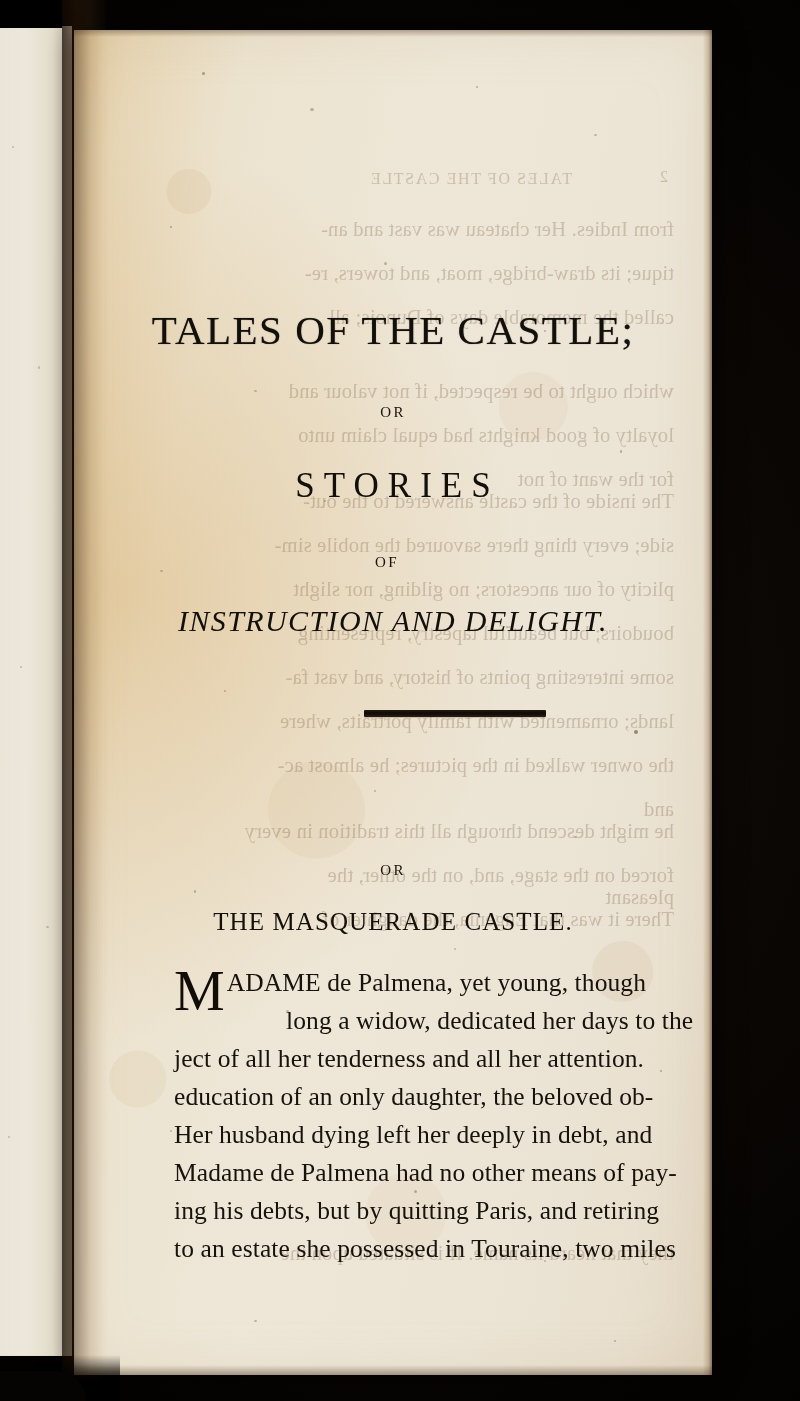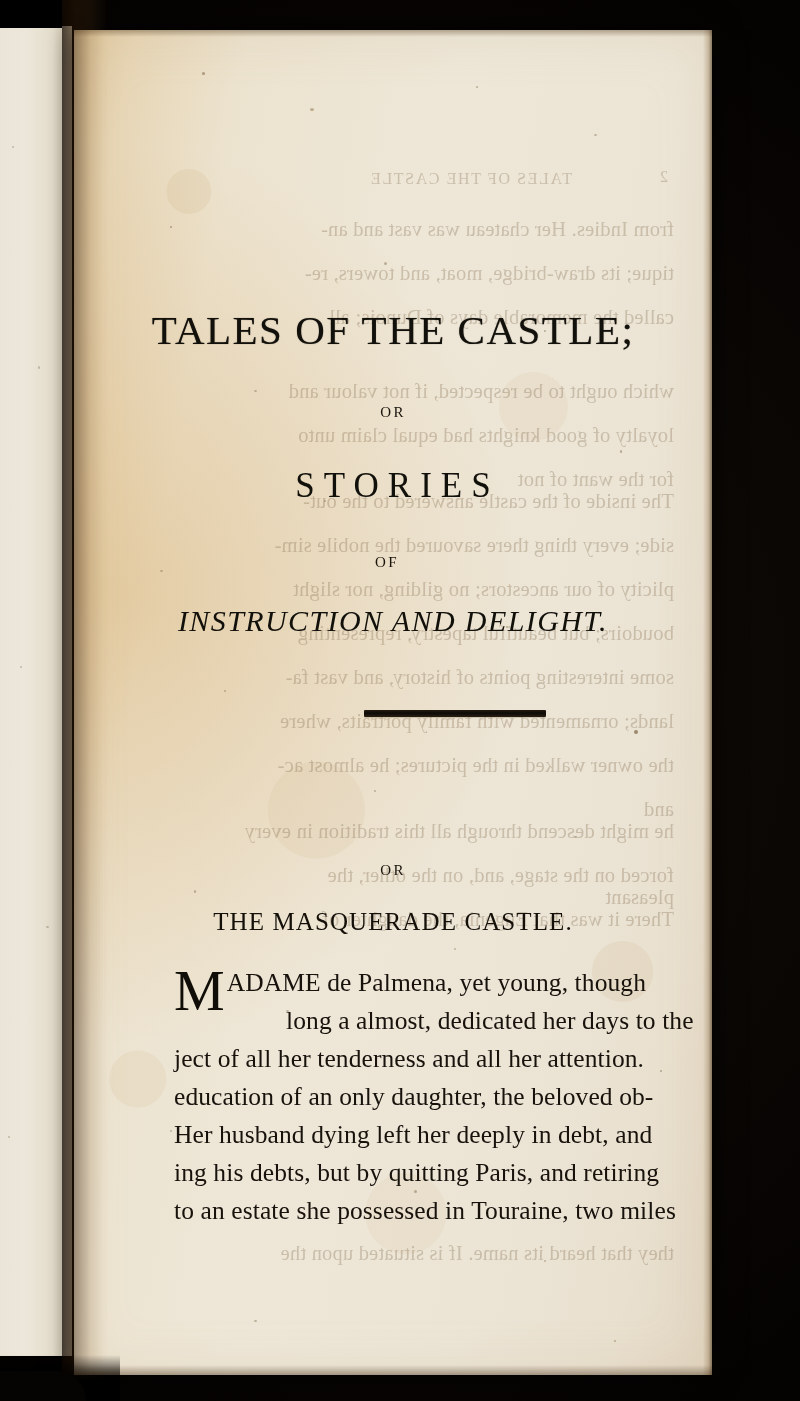--- a/index.html
+++ b/index.html
@@ -428,24 +428,25 @@
 
       <div class="rule"></div>
 
 
       <div class="or-2 center">OR</div>
 
       <div class="story-sub center">THE MASQUERADE CASTLE.</div>
 
       <div class="body-block">
         <div class="body-line first"><span class="dropcap">M</span><span>ADAME de Palmena, yet young, though</span></div>
-        <div class="body-line line-indent">long a almost, dedicated her days to the</div>
+        <div class="body-line line-indent">long a widow, dedicated her days to the</div>
         <div class="body-line">ject of all her tenderness and all her attention.</div>
         <div class="body-line">education of an only daughter, the beloved ob-</div>
         <div class="body-line">Her husband dying left her deeply in debt, and</div>
+        <div class="body-line">Madame de Palmena had no other means of pay-</div>
         <div class="body-line">ing his debts, but by quitting Paris, and retiring</div>
         <div class="body-line">to an estate she possessed in Touraine, two miles</div>
       </div>
 
 
     </div>
 
     <div class="page-edge"></div>
     <div class="page-top-edge"></div>
     <div class="page-bottom-edge"></div>

